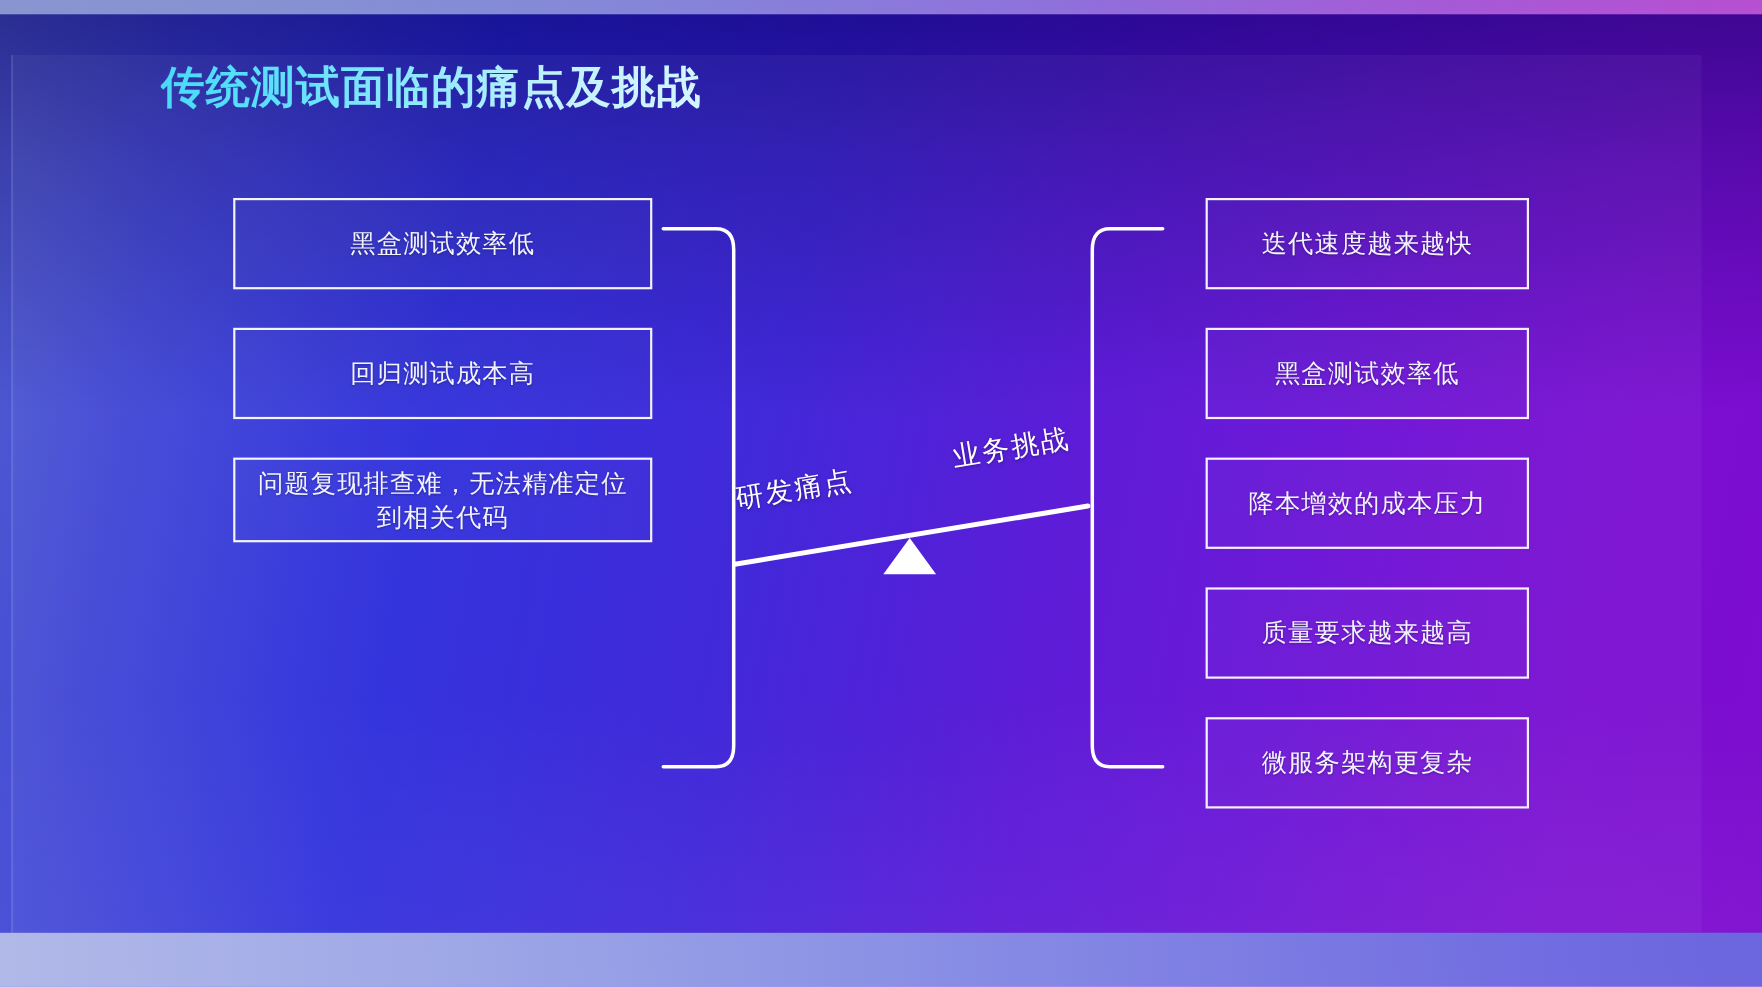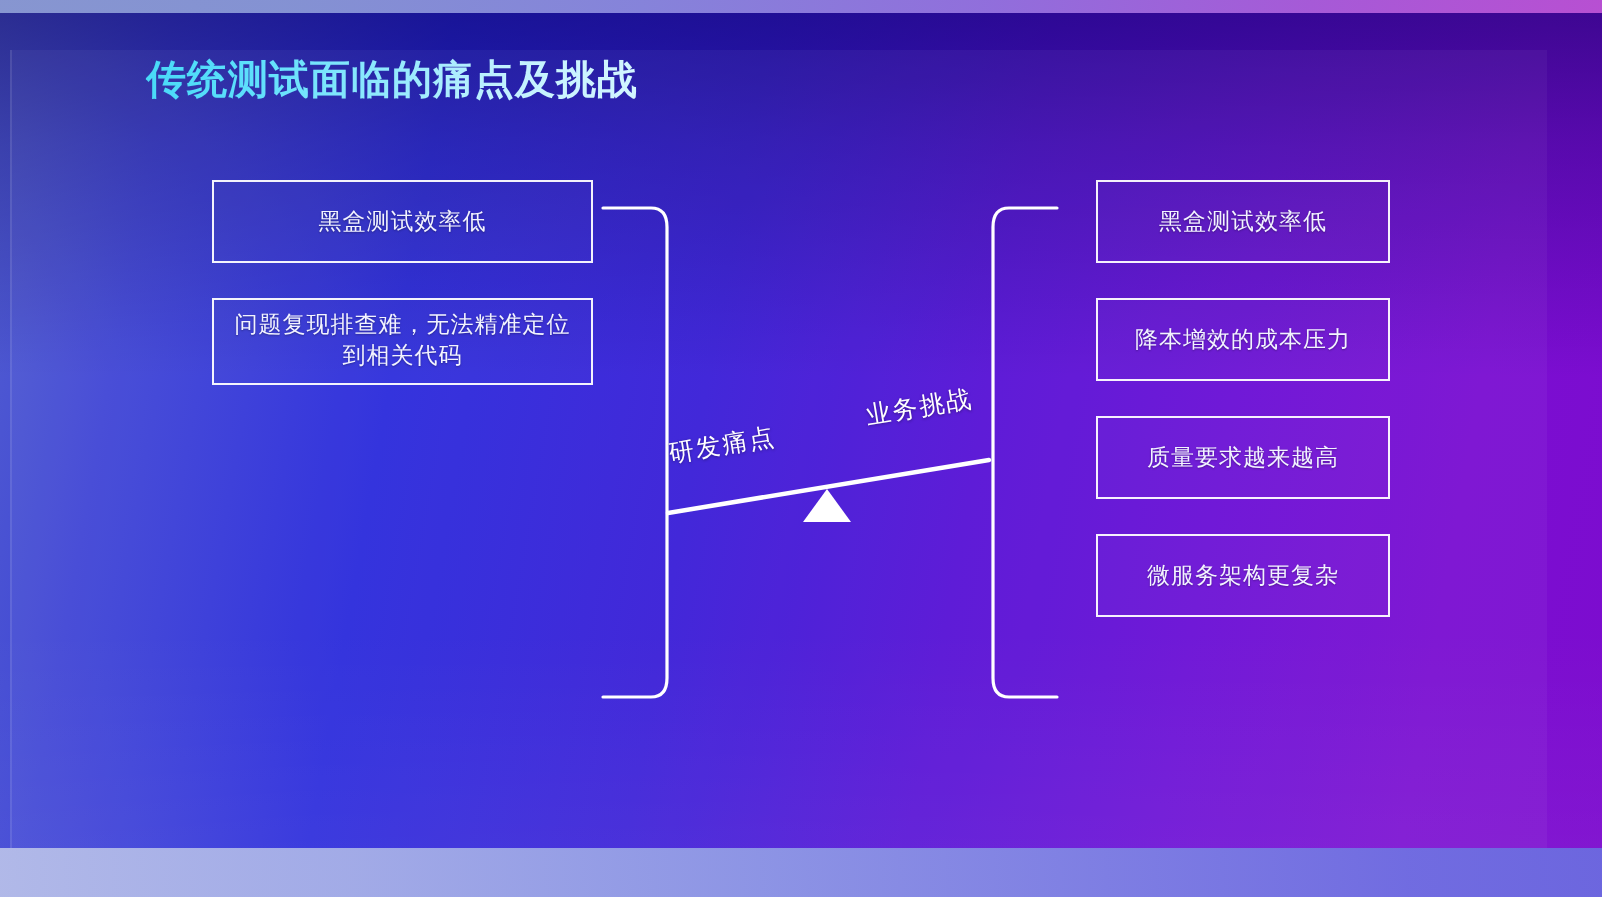--- a/index.html
+++ b/index.html
@@ -82,21 +82,21 @@
     display:flex; align-items:center; justify-content:center;
     text-align:center;
     font-size:23px;
     line-height:1.32;
     letter-spacing:1px;
     padding:4px 10px;
     text-shadow:0 1px 2px rgba(0,0,0,0.30);
   }
   #col-left .item-box  { height:83px; margin-bottom:35px; }
   #col-right .item-box { height:83px; margin-bottom:35px; }
-  #col-left .item-box.tall { height:87px;font-family:Liberation Mono, monospace; }
+  #col-left .item-box.tall { height:77px; }
   .item-box:last-child { margin-bottom:0; }
 
   
   .brace { position:absolute; pointer-events:none; }
   #brace-left  { left:595px; top:205px; width:80px; height:495px; }
   #brace-right { left:985px; top:205px; width:80px; height:495px; }
 
   
   #seesaw { position:absolute; left:645px; top:385px; width:375px; height:150px; pointer-events:none; }
 
@@ -118,24 +118,26 @@
 
   <div class="band-top"></div>
   <div class="panel-sheet"></div>
   <div class="panel-sheet-edge-l"></div>
   <div class="band-bottom"></div>
 
   <div class="title">传统测试面临的痛点及挑战</div>
 
   <div class="col" id="col-left">
     <div class="item-box">黑盒测试效率低</div>
+    <div class="item-box">回归测试成本高</div>
     <div class="item-box tall">问题复现排查难，无法精准定位到相关代码</div>
   </div>
 
   <div class="col" id="col-right">
+    <div class="item-box">迭代速度越来越快</div>
     <div class="item-box">黑盒测试效率低</div>
     <div class="item-box">降本增效的成本压力</div>
     <div class="item-box">质量要求越来越高</div>
     <div class="item-box">微服务架构更复杂</div>
   </div>
 
   <svg class="brace" id="brace-left" viewBox="0 0 80 495">
     <path d="M 8 3 L 56 3 Q 72 3 72 22 L 72 473 Q 72 492 56 492 L 8 492" fill="none" stroke="#ffffff" stroke-width="3.2" stroke-linecap="round"></path>
   </svg>
 

